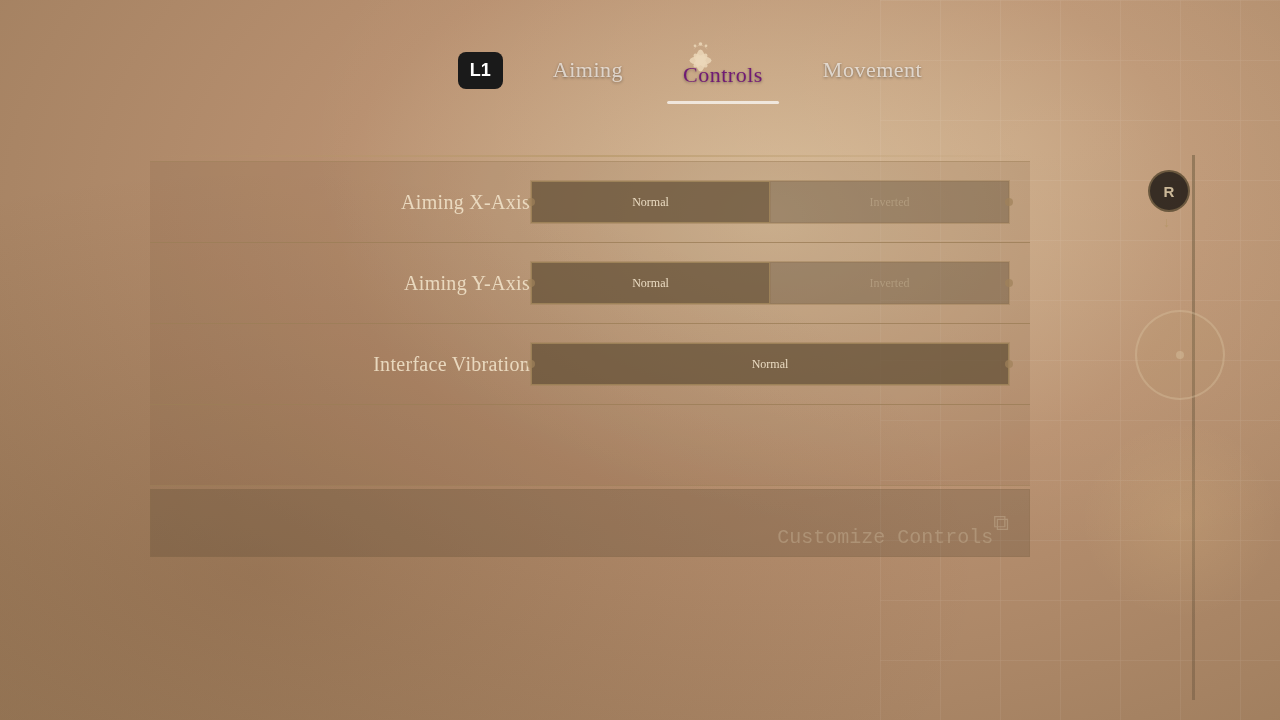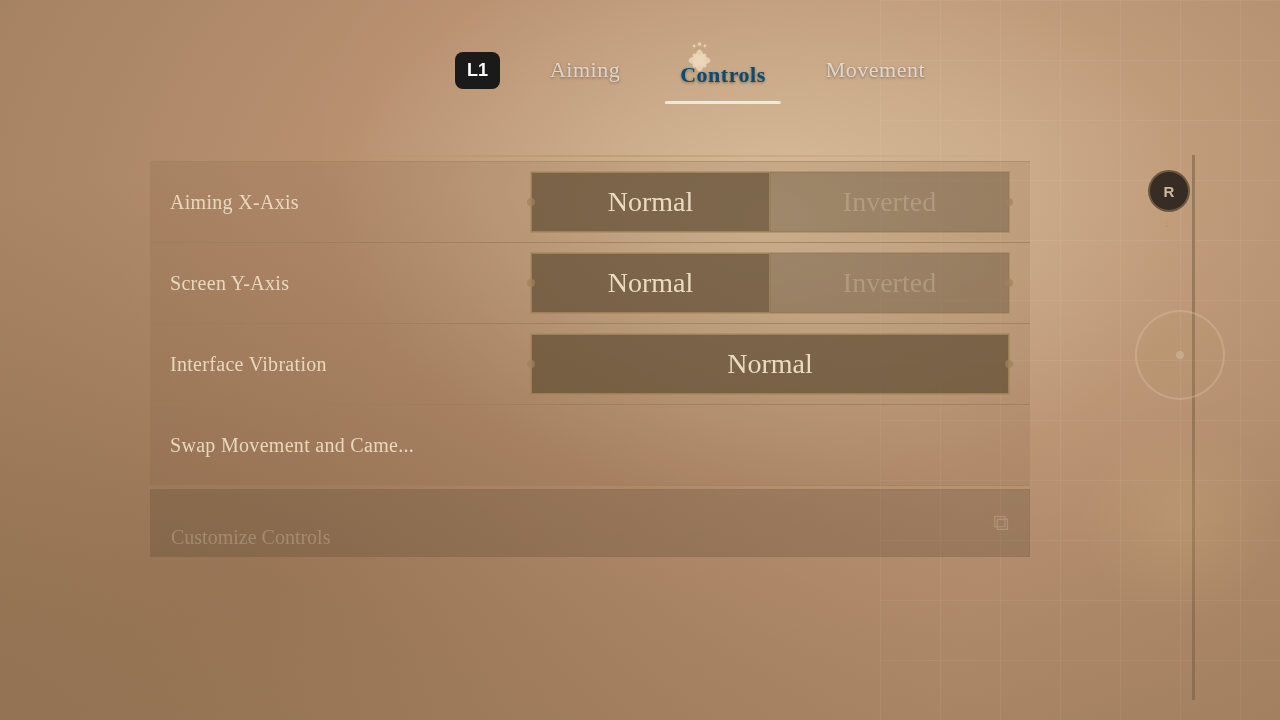--- a/index.html
+++ b/index.html
@@ -94,22 +94,22 @@
       font-size: 22px;
       padding: 8px 30px;
       cursor: pointer;
       position: relative;
       letter-spacing: 0.5px;
       text-shadow: 0 1px 3px rgba(0,0,0,0.4);
       font-family: 'Georgia', serif;
     }
 
     .nav-tab.active {
-      color: #0c4a6e;
-      font-weight: bold;
+      color: #701a75;
+      font-weight: normal;
     }
 
     .nav-tab.active::after {
       content: '';
       position: absolute;
       bottom: -8px;
       left: 50%;
       transform: translateX(-50%);
       width: 80%;
       height: 3px;
@@ -117,20 +117,21 @@
       border-radius: 2px;
     }
 
     
     .main-content {
       position: absolute;
       top: 155px;
       left: 150px;
       right: 60px;
       bottom: 20px;
+      text-align: right;
     }
 
     
     .settings-container {
       width: 880px;
     }
 
     .section-divider {
       width: 100%;
       height: 2px;
@@ -152,25 +153,25 @@
     .setting-label {
       flex: 0 0 360px;
       color: rgba(240,225,200,0.9);
       font-size: 20px;
       letter-spacing: 0.3px;
       font-family: 'Georgia', serif;
     }
 
     .toggle-btn {
       flex: 1;
-      height: 60px;
+      height: 42px;
       display: flex;
       align-items: center;
       justify-content: center;
-      font-size: 28px;
+      font-size: 12px;
       cursor: pointer;
       font-family: 'Georgia', serif;
       border: 1px solid rgba(160,130,90,0.5);
       transition: background 0.15s;
     }
 
     .toggle-btn.active {
       background: rgba(100,80,55,0.75);
       color: rgba(240,225,200,0.95);
       border: 1px solid rgba(180,150,100,0.6);
@@ -259,21 +260,21 @@
       display: flex;
       align-items: center;
       padding: 0 20px;
       margin-top: 4px;
     }
 
     .customize-label {
       flex: 1;
       color: rgba(200,180,150,0.45);
       font-size: 20px;
-      font-family: Liberation Serif, serif;
+      font-family: Liberation Mono, monospace;
       margin-top: 28px;
     }
 
     .customize-icon {
       color: rgba(200,180,150,0.45);
       font-size: 22px;
     }
 
     
     .r-indicator {
@@ -402,36 +403,35 @@
 
     <div class="setting-row">
       <div class="setting-label">Aiming X-Axis</div>
       <div class="controls-box">
         <div class="toggle-btn active">Normal</div>
         <div class="toggle-btn inactive">Inverted</div>
       </div>
     </div>
 
     <div class="setting-row">
-      <div class="setting-label">Screen Y-Axis</div>
+      <div class="setting-label">Aiming Y-Axis</div>
       <div class="controls-box">
         <div class="toggle-btn active">Normal</div>
         <div class="toggle-btn inactive">Inverted</div>
       </div>
     </div>
 
     <div class="setting-row">
       <div class="setting-label">Interface Vibration</div>
       <div class="controls-box">
         <div class="toggle-btn full-width">Normal</div>
       </div>
     </div>
 
     <div class="setting-row">
-      <div class="setting-label">Swap Movement and Came...</div>
     </div>
 
 
     <div class="customize-row">
       <div class="customize-label">Customize Controls</div>
       <div class="customize-icon">⧉</div>
     </div>
 
   </div>
 </div>

